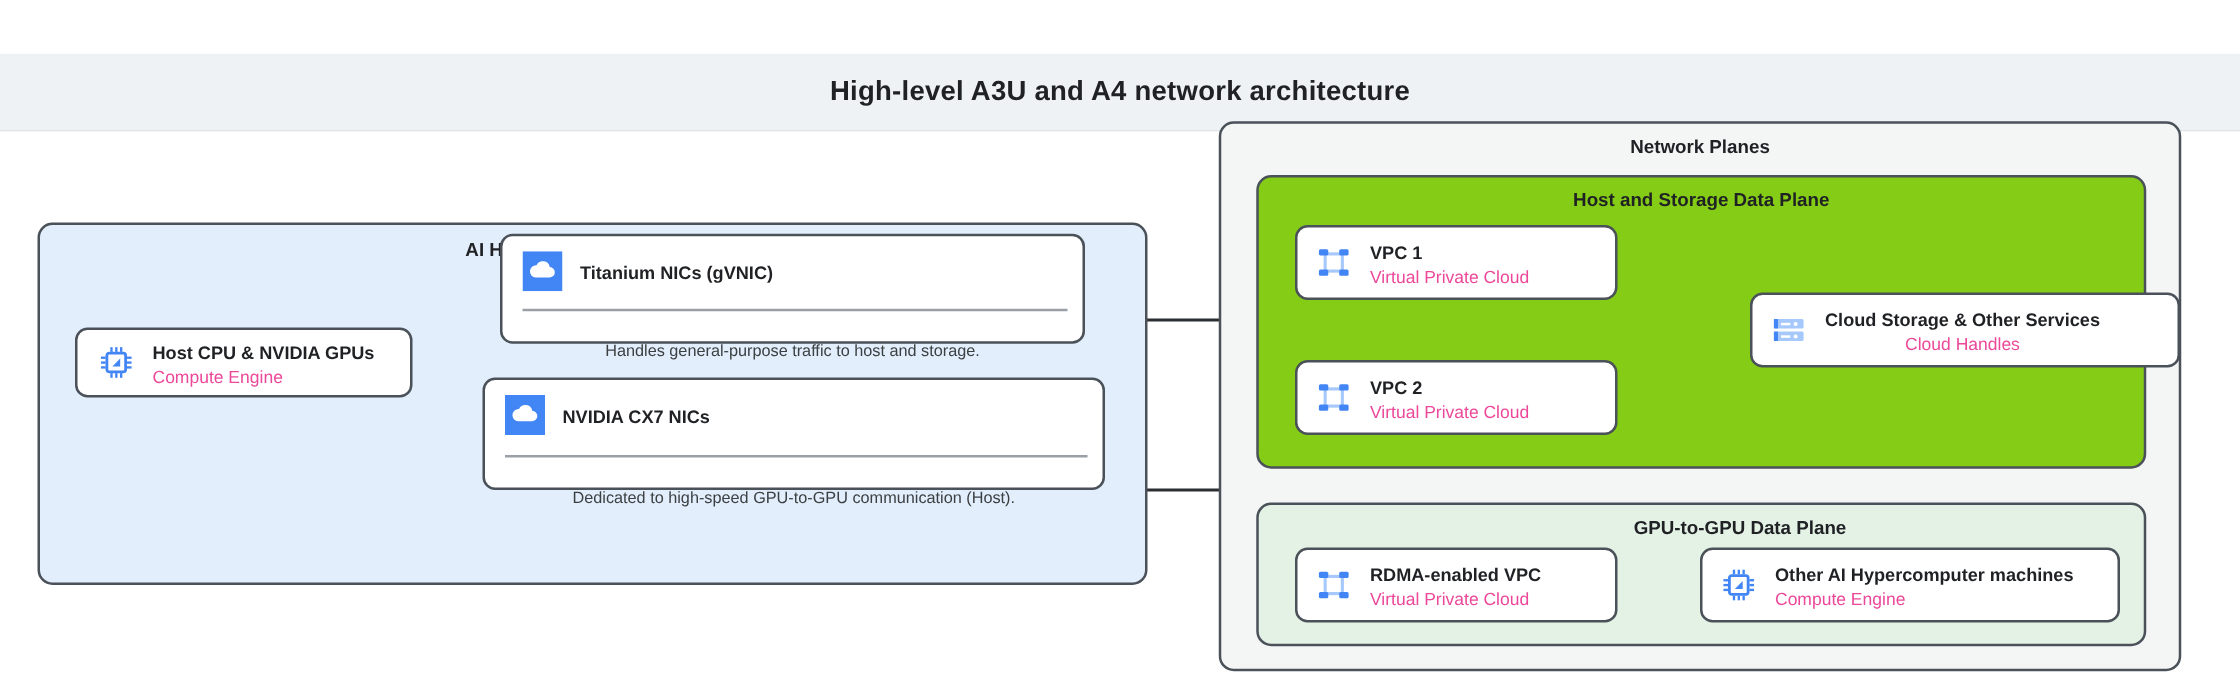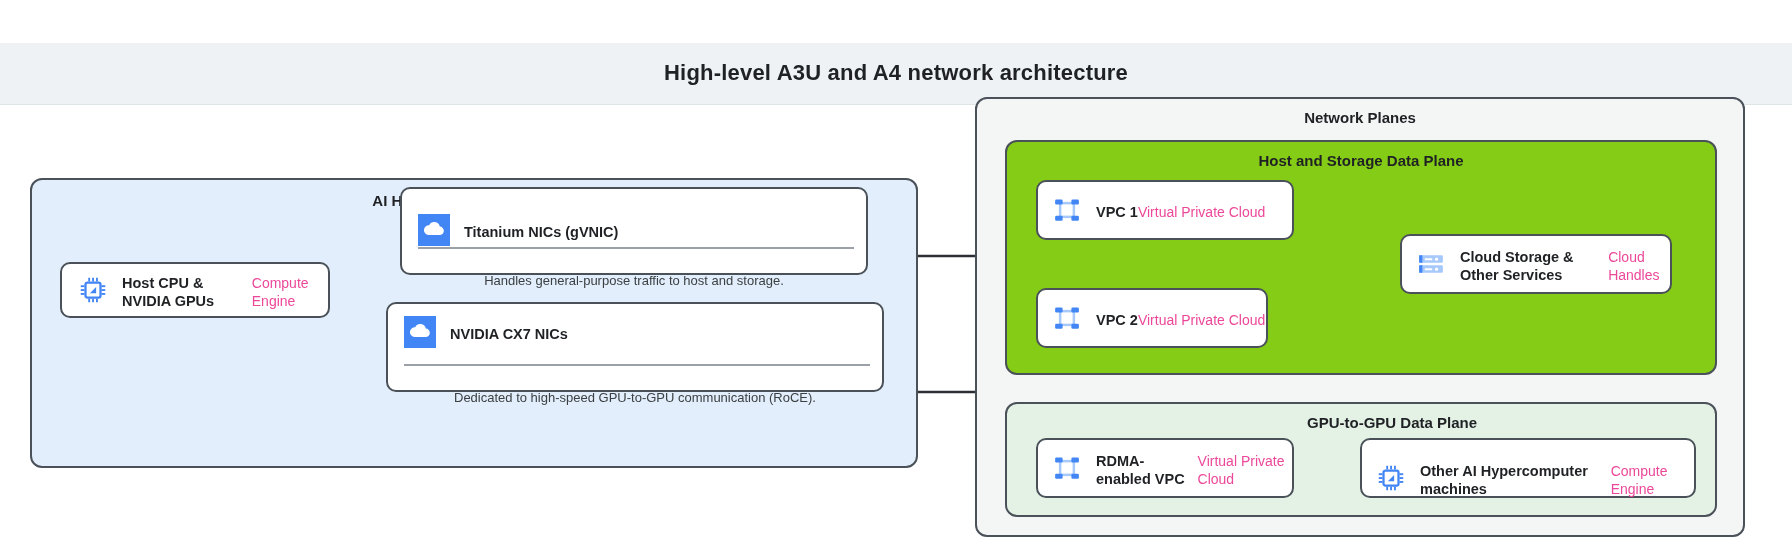--- a/index.html
+++ b/index.html
@@ -52,21 +52,21 @@
   #panel-gpu      { left: 1005px; top: 340px; width: 712px; height: 115px;
                     background: #e4f2e6; }
 
   
   .card {
     position: absolute; box-sizing: border-box;
     background: #ffffff;
     border: 2px solid #4a5159; border-radius: 10px;
   }
   .card-row { position: absolute; display: flex; align-items: center; }
-  .card-text { display: flex; flex-direction: row; justify-content: center; }
+  .card-text { display: flex; flex-direction: column; justify-content: center; }
   .card-title { font-size: 14.5px; font-weight: bold; color: #1f2124; line-height: 1.25; }
   .card-sub   { font-size: 14px; color: #ec4899; line-height: 1.3; }
   .card-desc  {
     position: absolute; left: 0; width: 100%;
     text-align: center; font-size: 13px; color: #3c4043; margin-top: 19px;
   }
   .card-divider {
     position: absolute; height: 2px; background: #9aa0a6;
   }
 
@@ -142,21 +142,21 @@
         </span>
         <span class="icon-gap"></span>
         <span class="card-text">
           <span class="card-title">Host CPU &amp; NVIDIA GPUs</span>
           <span class="card-sub">Compute Engine</span>
         </span>
       </div>
     </div>
 
     <div class="card" style="left:400px; top:125px; width:468px; height:88px;">
-      <div class="card-row" style="left:16px; top:21px; height:44px;">
+      <div class="card-row" style="left:16px; top:8px; height:44px;">
         <span class="icon">
           <svg width="32" height="32" viewBox="0 0 32 32">
             <rect x="0" y="0" width="32" height="32" fill="#4285f4"></rect>
             <path d="M10.5 21 h11 a4.2 4.2 0 0 0 0.3 -8.4 a5.6 5.6 0 0 0 -10.6 -1.4 a4.3 4.3 0 0 0 -0.7 9.8 z" fill="#ffffff"></path>
           </svg>
         </span>
         <span class="icon-gap"></span>
         <span class="card-text">
           <span class="card-title">Titanium NICs (gVNIC)</span>
         </span>
@@ -172,21 +172,21 @@
             <rect x="0" y="0" width="32" height="32" fill="#4285f4"></rect>
             <path d="M10.5 21 h11 a4.2 4.2 0 0 0 0.3 -8.4 a5.6 5.6 0 0 0 -10.6 -1.4 a4.3 4.3 0 0 0 -0.7 9.8 z" fill="#ffffff"></path>
           </svg>
         </span>
         <span class="icon-gap"></span>
         <span class="card-text">
           <span class="card-title">NVIDIA CX7 NICs</span>
         </span>
       </div>
       <div class="card-divider" style="left:16px; top:60px; width:466px;"></div>
-      <div class="card-desc" style="top:67px;">Dedicated to high-speed GPU-to-GPU communication (RoCE).</div>
+      <div class="card-desc" style="top:67px;">Dedicated to high-speed GPU-to-GPU communication (Host).</div>
     </div>
 
     <div class="panel" id="panel-planes">
       <div class="panel-title" style="top:10px;">Network Planes</div>
     </div>
 
     <div class="panel" id="panel-host-storage">
       <div class="panel-title" style="top:10px;">Host and Storage Data Plane</div>
     </div>
 
@@ -208,42 +208,42 @@
           </svg>
         </span>
         <span class="icon-gap"></span>
         <span class="card-text">
           <span class="card-title">VPC 1</span>
           <span class="card-sub">Virtual Private Cloud</span>
         </span>
       </div>
     </div>
 
-    <div class="card" style="left:1036px; top:226px; width:232px; height:60px;">
+    <div class="card" style="left:1036px; top:226px; width:258px; height:60px;">
       <div class="card-row" style="left:14px; top:0; height:60px;">
         <span class="icon">
           <svg width="30" height="30" viewBox="0 0 24 24">
             <rect x="6.5" y="6.5" width="11" height="11" fill="none" stroke="#a6c8fb" stroke-width="2"></rect>
             <g fill="#4285f4">
               <rect x="2.5" y="3.5" width="6" height="4" rx="1"></rect>
               <rect x="15.5" y="3.5" width="6" height="4" rx="1"></rect>
               <rect x="2.5" y="16.5" width="6" height="4" rx="1"></rect>
               <rect x="15.5" y="16.5" width="6" height="4" rx="1"></rect>
             </g>
           </svg>
         </span>
         <span class="icon-gap"></span>
         <span class="card-text">
           <span class="card-title">VPC 2</span>
           <span class="card-sub">Virtual Private Cloud</span>
         </span>
       </div>
     </div>
 
-    <div class="card" style="left:1400px; top:172px; width:272px; height:60px;">
+    <div class="card" style="left:1400px; top:172px; width:344px; height:60px;text-align:center;">
       <div class="card-row" style="left:14px; top:0; height:60px;">
         <span class="icon">
           <svg width="30" height="30" viewBox="0 0 24 24">
             <rect x="2.5" y="5" width="19" height="6" rx="1" fill="#a6c8fb"></rect>
             <rect x="2.5" y="13" width="19" height="6" rx="1" fill="#a6c8fb"></rect>
             <rect x="2.5" y="5" width="2.6" height="6" fill="#4285f4"></rect>
             <rect x="2.5" y="13" width="2.6" height="6" fill="#4285f4"></rect>
             <rect x="7" y="7.4" width="6" height="1.6" fill="#ffffff"></rect>
             <rect x="7" y="15.4" width="6" height="1.6" fill="#ffffff"></rect>
             <circle cx="16.4" cy="8.1" r="1.3" fill="#ffffff"></circle>
@@ -273,21 +273,21 @@
         </span>
         <span class="icon-gap"></span>
         <span class="card-text">
           <span class="card-title">RDMA-enabled VPC</span>
           <span class="card-sub">Virtual Private Cloud</span>
         </span>
       </div>
     </div>
 
     <div class="card" style="left:1360px; top:376px; width:336px; height:60px;">
-      <div class="card-row" style="left:14px; top:10px; height:60px;">
+      <div class="card-row" style="left:14px; top:0; height:60px;">
         <span class="icon">
           <svg width="30" height="30" viewBox="0 0 24 24">
             <rect x="6" y="6" width="12" height="12" rx="1.5" fill="none" stroke="#4285f4" stroke-width="1.8"></rect>
             <path d="M9.5 14.5 L14.5 9.5 L14.5 14.5 Z" fill="#4285f4"></path>
             <g fill="#4285f4">
               <rect x="8.2" y="2.2" width="1.5" height="3"></rect>
                 <rect x="11.3" y="2.2" width="1.5" height="3"></rect>
                 <rect x="14.4" y="2.2" width="1.5" height="3"></rect>
               <rect x="8.2" y="18.8" width="1.5" height="3"></rect>
                 <rect x="11.3" y="18.8" width="1.5" height="3"></rect>

